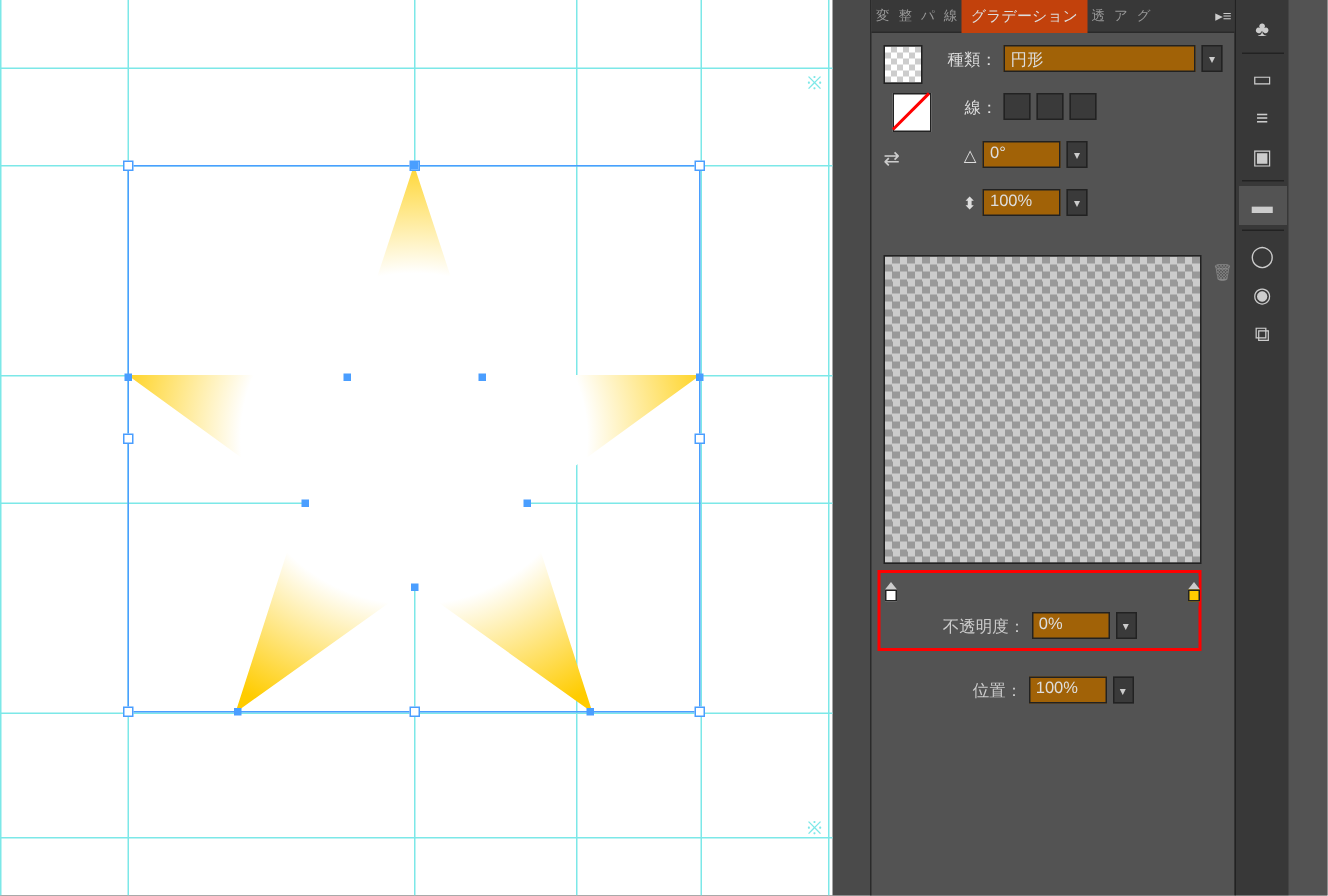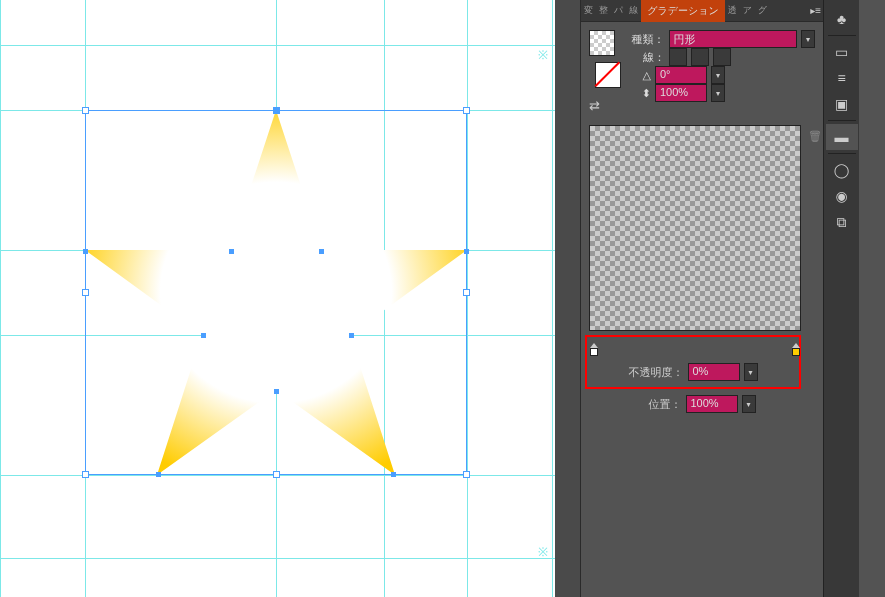--- a/index.html
+++ b/index.html
@@ -23,23 +23,23 @@
 .tab.active { background: #c2410c; color: #ddd; font-size: 10px; padding: 4px 6px; }
 .panel-menu { position: absolute; right: 2px; color: #ccc; font-size: 10px; }
 .panel-body { padding: 8px; font-size: 11px; color: #ccc; flex: 1; }
 .swatch-col { float: left; width: 36px; }
 .fill-swatch { width: 26px; height: 26px; border: 1px solid #222; background: repeating-conic-gradient(#ccc 0 25%, #fff 0 50%) 0 0/8px 8px; position: relative; }
 .stroke-swatch { width: 26px; height: 26px; border: 1px solid #222; background: #fff; position: relative; margin-top: 6px; margin-left: 6px; }
 .red-slash { position: absolute; top: 0; left: 0; width: 100%; height: 100%; }
 .red-slash::after { content: ""; position: absolute; left: 0; bottom: 0; width: 140%; height: 2px; background: red; transform: rotate(-45deg); transform-origin: left bottom; }
 .swap-icon { margin-top: 10px; font-size: 13px; color: #ccc; }
 .ctrl-col { margin-left: 42px; }
-.row { display: flex; align-items: center; gap: 4px; margin-bottom: 0; }
+.row { display: flex; align-items: center; gap: 4px; margin-bottom: 14px; }
 .label { font-size: 11px; color: #ddd; width: 34px; text-align: right; }
-.select { background: #be185d; color: #ddd; border: 1px solid #222; font-size: 11px; padding: 1px 4px; height: 18px; }
+.select { background: #a16207; color: #ddd; border: 1px solid #222; font-size: 11px; padding: 1px 4px; height: 18px; }
 .select.wide { width: 130px; }
 .select.num { width: 52px; }
 .toggle-btn { width: 18px; height: 18px; background: #3a3a3a; border: 1px solid #222; }
 .dd-arrow { width: 14px; height: 18px; background: #3a3a3a; border: 1px solid #222; display: flex; align-items: center; justify-content: center; color: #ccc; font-size: 8px; }
 .grad-preview { width: 212px; height: 206px; border: 1px solid #222; background: repeating-conic-gradient(#999 0 25%, #ccc 0 50%) 0 0/10px 10px; margin: 6px 0 0 0; position: relative; }
 .trash { position: absolute; right: -22px; top: 4px; color: #888; font-size: 11px; }
 .highlight-box { border: 2px solid #ff0000; padding: 2px 4px 6px 4px; margin: 4px 0 0 -4px; width: 216px; }
 .slider-track { width: 208px; height: 20px; background: #535353; position: relative; margin-bottom: 4px; }
 .stop { position: absolute; bottom: 2px; width: 10px; height: 14px; display: flex; flex-direction: column; align-items: center; }
 .stop-tri { width: 0; height: 0; border-left: 4px solid transparent; border-right: 4px solid transparent; border-bottom: 5px solid #ccc; }
@@ -167,21 +167,21 @@
             <div class="stop-tri"></div>
               <div class="stop-box"></div>
           </div>
         </div>
         <div class="opacity-row">
           <span>不透明度：</span>
           <div class="select num">0%</div>
           <div class="dd-arrow">▾</div>
         </div>
       </div>
-      <div class="opacity-row" style="margin-top:6px">
+      <div class="opacity-row" style="margin-top:17px">
         <span>位置：</span>
         <div class="select num">100%</div>
         <div class="dd-arrow">▾</div>
       </div>
     </div>
   </div>
 
   <div class="dock">
     <div class="dock-icon">♣</div>
     <div class="dock-sep"></div>

